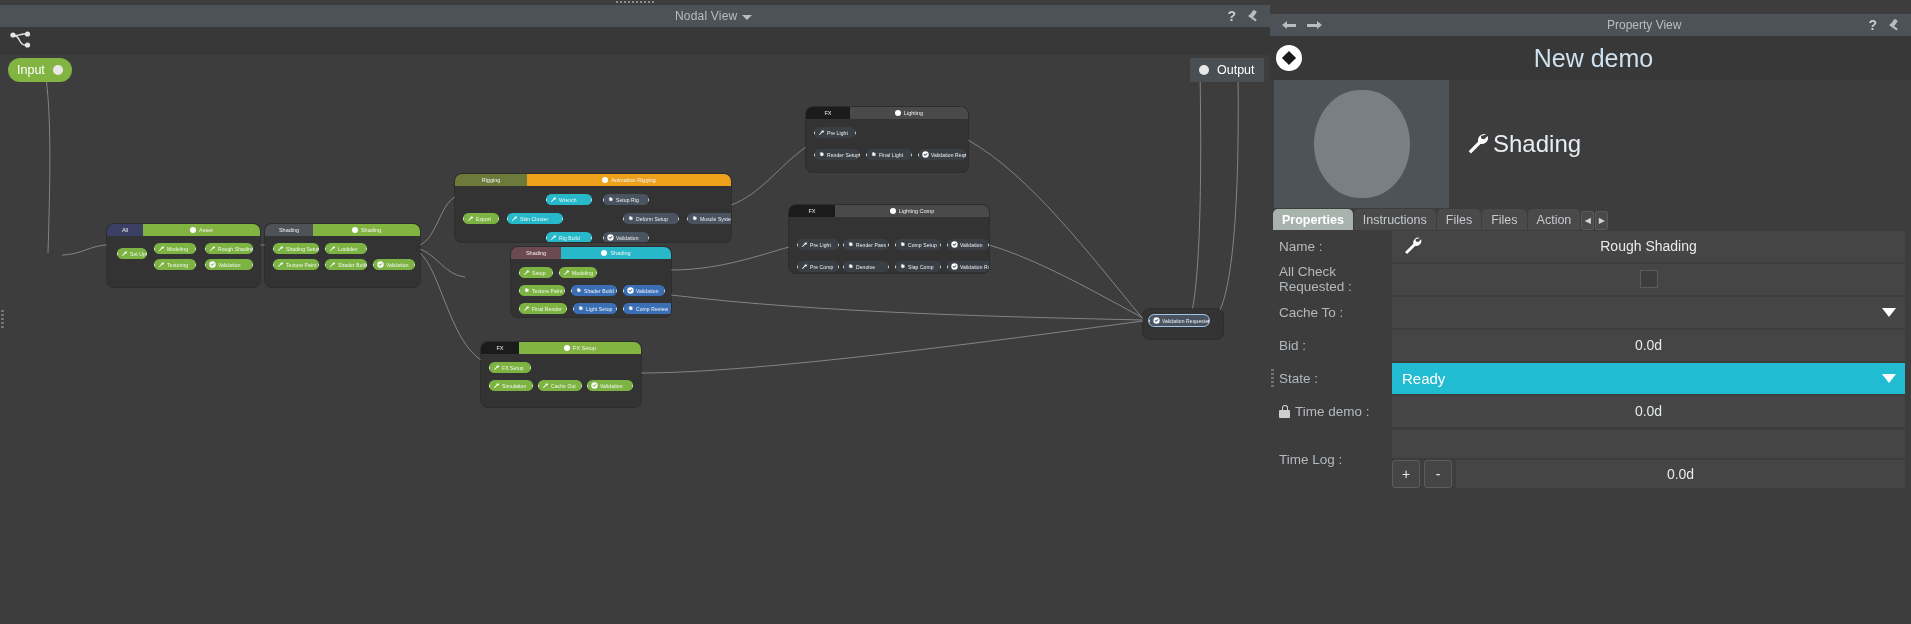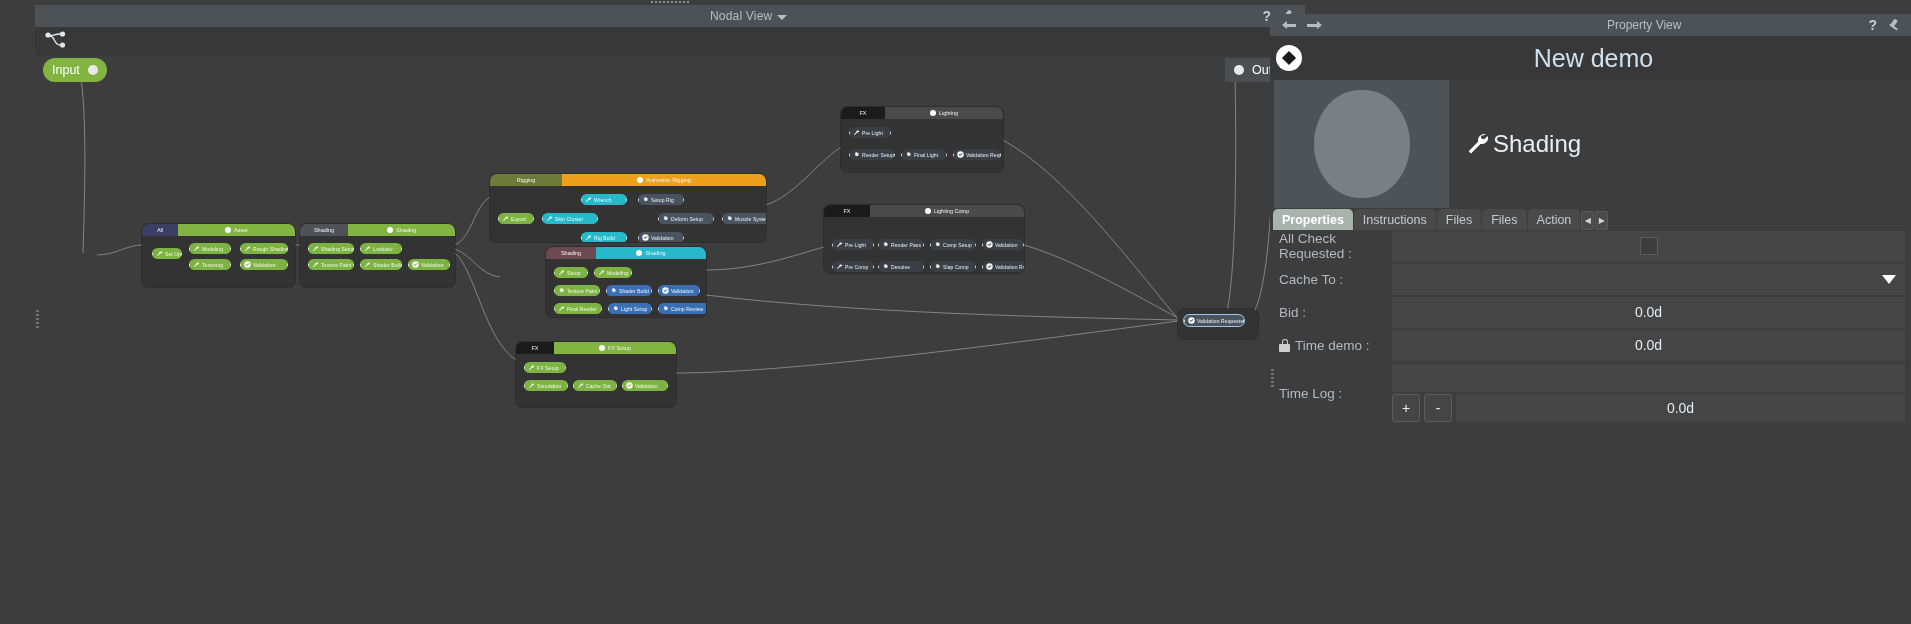--- a/index.html
+++ b/index.html
@@ -5,21 +5,21 @@
   * { box-sizing: border-box; margin:0; padding:0; }
   html,body{
     width:1911px; height:624px; overflow:hidden;
     background:#3d3d3d;
     font-family:"Liberation Sans", sans-serif;
     -webkit-font-smoothing:antialiased;
   }
   #app{ position:relative; width:1911px; height:624px; }
 
   
-  #nodal{ position:absolute; left:0; top:0; width:1270px; height:624px; background:#3d3d3d;margin-left:35px; }
+  #nodal{ position:absolute; left:0; top:0; width:1270px; height:624px; background:#3d3d3d; }
 
   .tb-grip{ position:absolute; left:50%; top:0px; transform:translateX(-50%);
             width:40px; height:5px; }
   .tb-grip i{ display:inline-block; width:2px; height:2px; background:#8a8f93; margin:1px 1px; vertical-align:top;}
 
   #nodal-titlebar{
     position:absolute; left:0; top:5px; width:1270px; height:22px;
     background:#4c5257; display:flex; align-items:center;
   }
   #nodal-titlebar .tb-left{ display:flex; align-items:center; padding-left:8px; width:200px;}
@@ -660,20 +660,29 @@
         <div class="tab">Instructions</div>
         <div class="tab">Files</div>
         <div class="tab">Files</div>
         <div class="tab">Action</div>
         <div class="tabnav">◀</div>
         <div class="tabnav">▶</div>
       </div>
 
     <div id="form">
 
+      <div class="row">
+        <div class="lbl">Name :</div>
+        <div class="fld">
+          <svg style="position:absolute;left:10px;top:4px" width="22" height="22" viewBox="0 0 24 24">
+            <path d="M19.5 3.2 a5.6 5.6 0 0 0-7.3 6.6 L3.4 18.6 l2.1 2.1 l8.8-8.8 a5.6 5.6 0 0 0 6.6-7.3 l-3.1 3.1 l-2.6-.5 l-.5-2.6 z" fill="#ffffff"></path>
+          </svg>
+          <span>Rough Shading</span>
+        </div>
+      </div>
 
       <div class="row">
         <div class="lbl">All Check Requested :</div>
         <div class="fld">
           <span class="cbox"></span>
         </div>
       </div>
 
       <div class="row">
         <div class="lbl">Cache To :</div>
@@ -684,20 +693,27 @@
       </div>
 
       <div class="row">
         <div class="lbl">Bid :</div>
         <div class="fld">
           <span>0.0d</span>
         </div>
       </div>
 
 
+      <div class="row">
+        <div class="lbl">State :</div>
+        <div class="fld state">
+          <span>Ready</span>
+          <span class="dd-caret"></span>
+        </div>
+      </div>
 
       <div class="row">
         <div class="lbl">
           <span class="lock-ic">
               <span class="shk"></span>
               <span class="body"></span>
             </span>
           <span>Time demo :</span>
         </div>
         <div class="fld">

